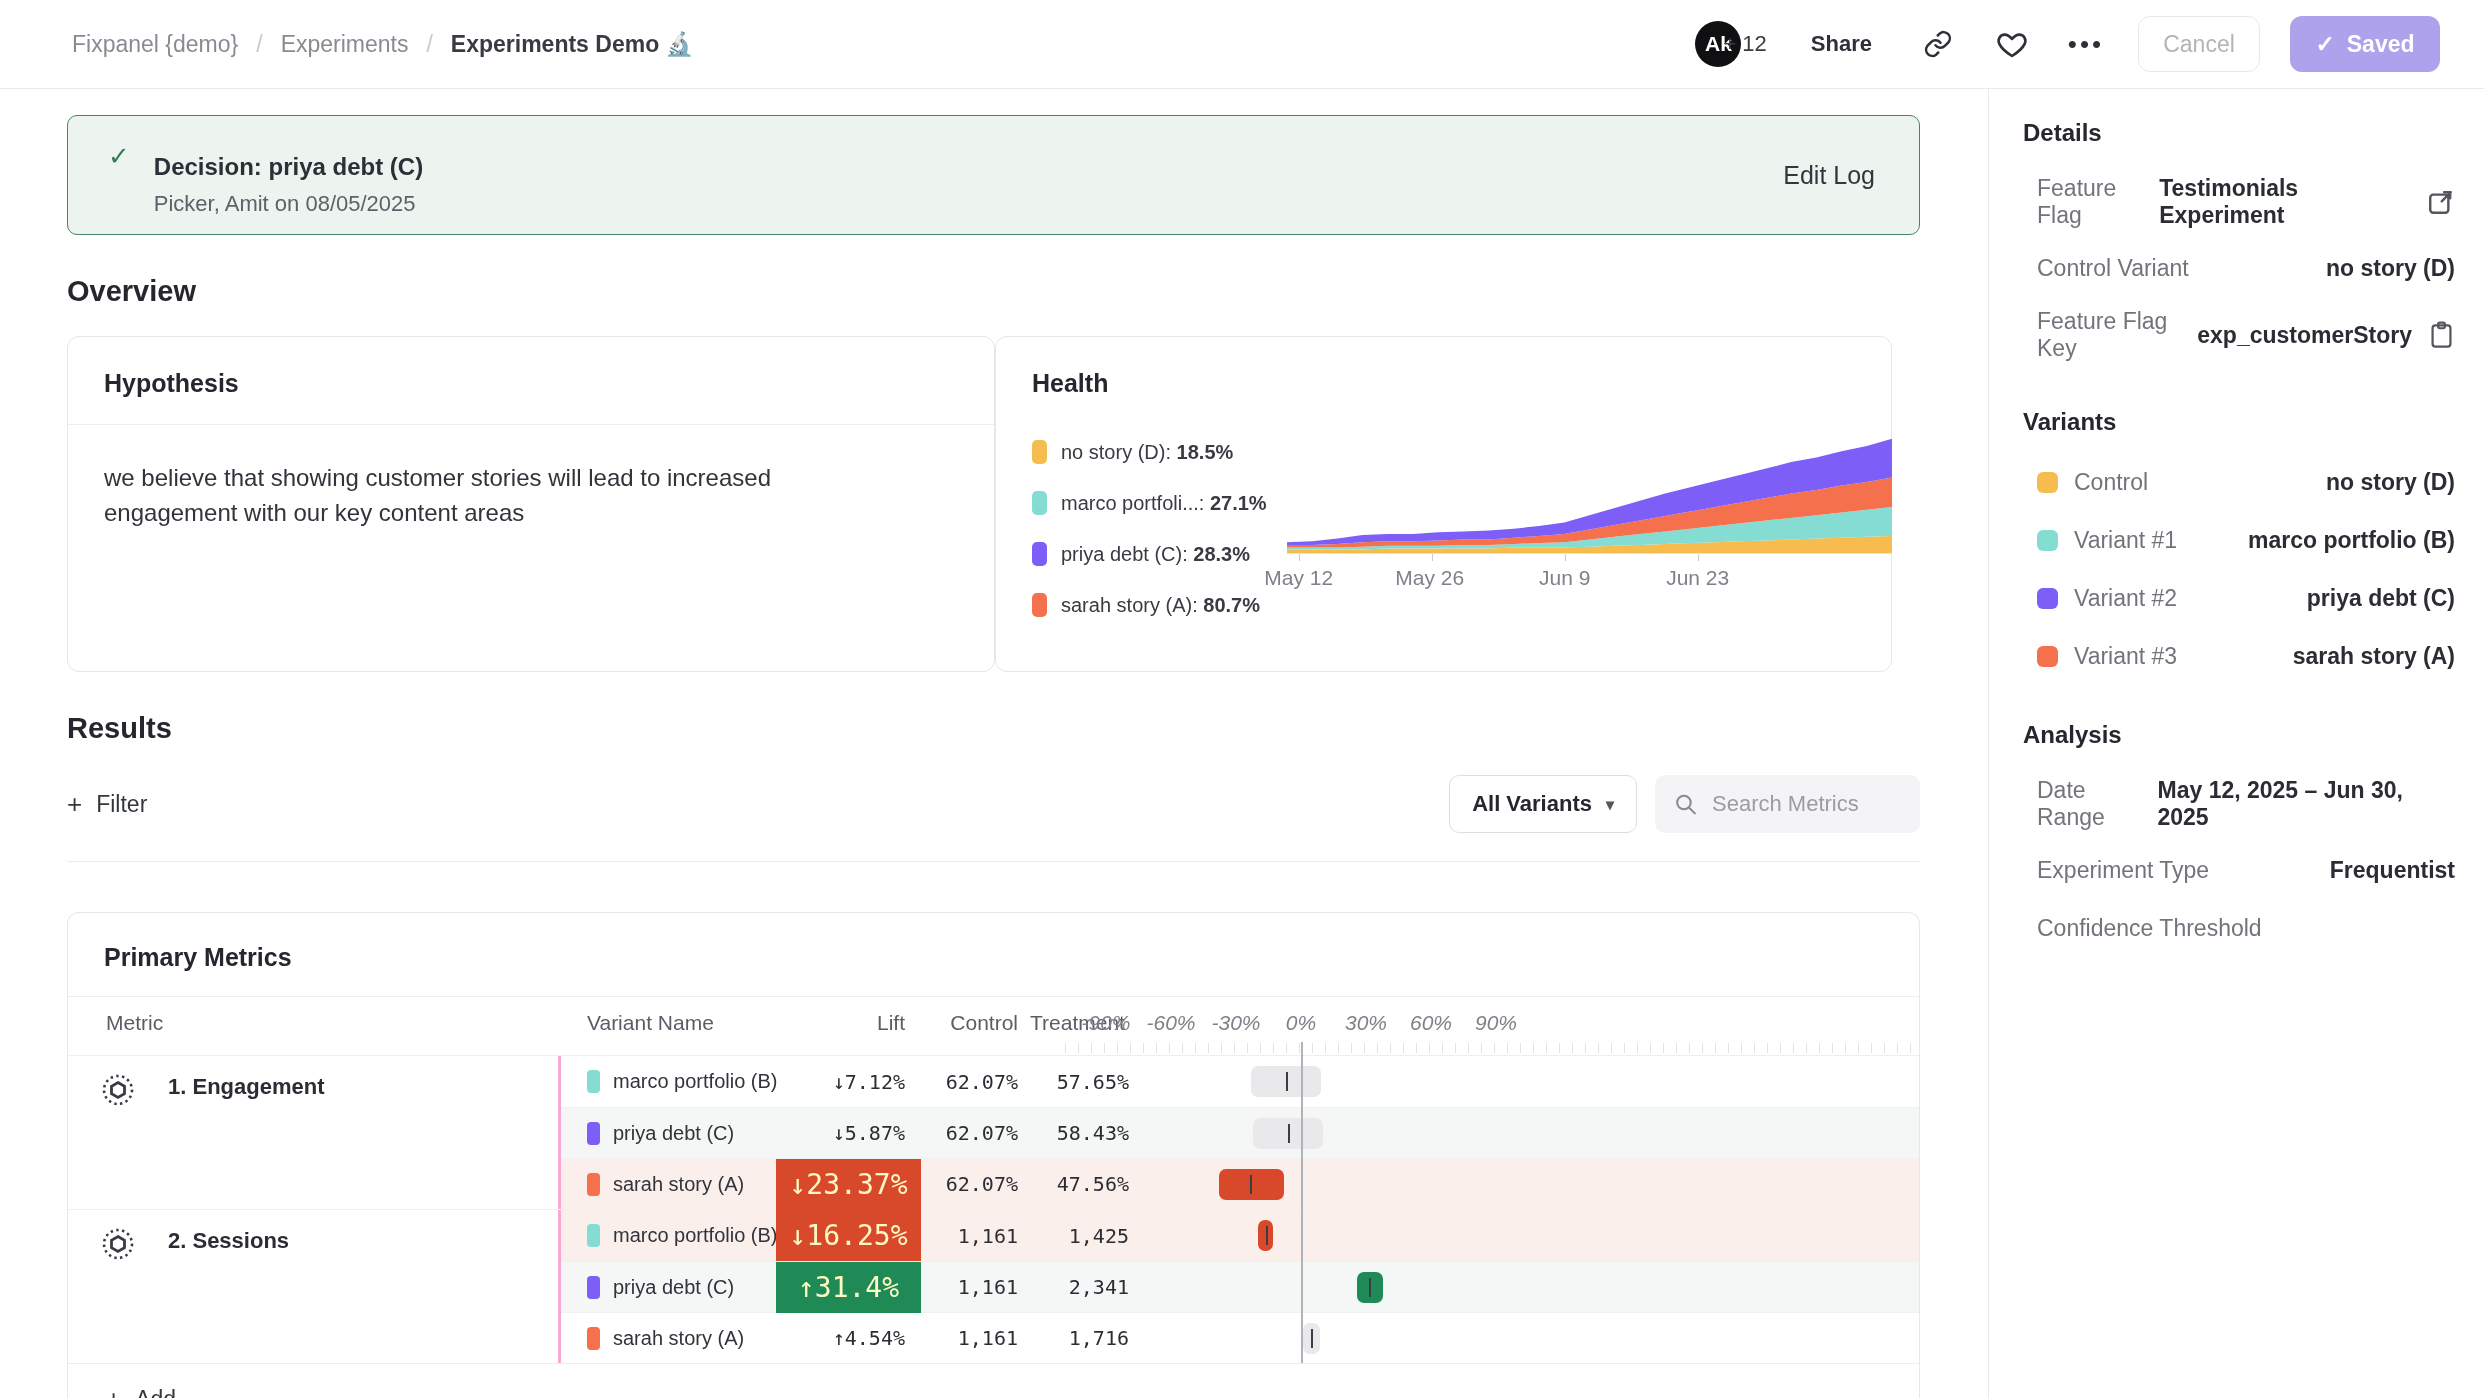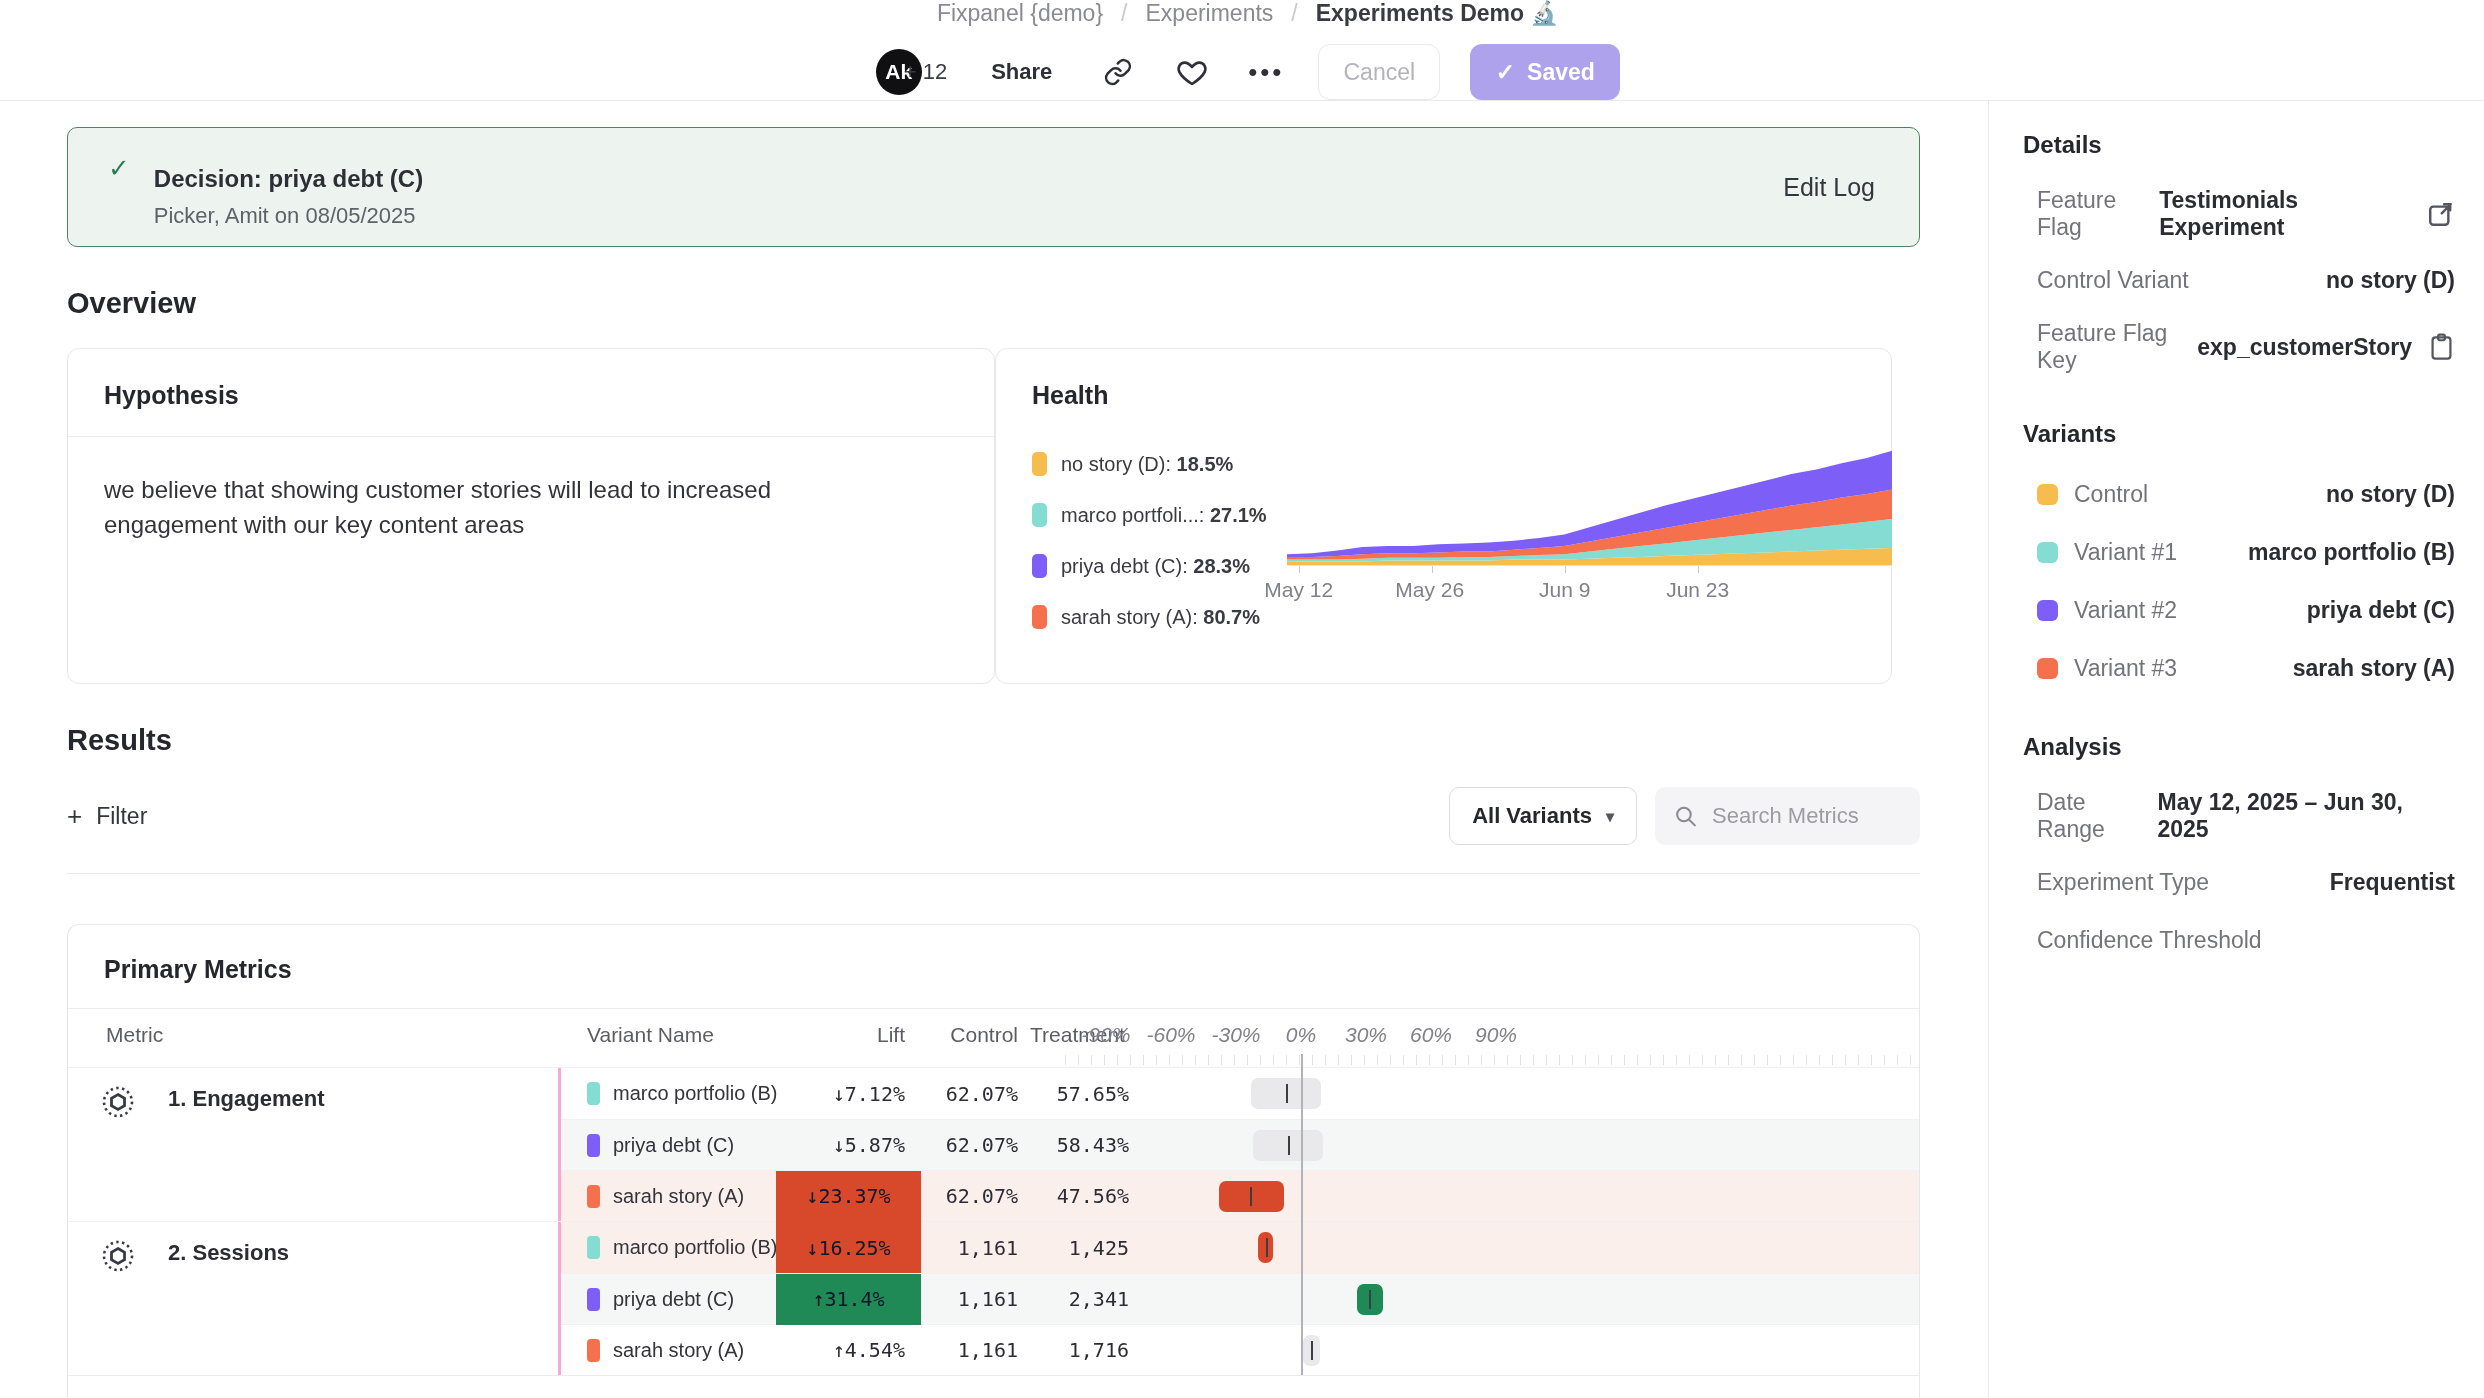--- a/index.html
+++ b/index.html
@@ -1,22 +1,22 @@
 <!DOCTYPE html>
 <html><head>
 <meta charset="utf-8">
 <style>
   * { margin:0; padding:0; box-sizing:border-box; }
   html,body { width:2484px; height:1398px; overflow:hidden; background:#fff;
     font-family:"Liberation Sans", sans-serif; color:#2f2f37; }
   .mono { font-family:"DejaVu Sans Mono", monospace; }
 
   
-  .app-header { height:101px; border-bottom:1px solid #eaeaee; display:flex;
-    align-items:center; justify-content:space-between; padding:0 44px 0 56px;flex-direction:column; }
+  .app-header { height:89px; border-bottom:1px solid #eaeaee; display:flex;
+    align-items:center; justify-content:space-between; padding:0 44px 0 72px; }
   .breadcrumb { display:flex; align-items:center; gap:18px; font-size:23px; }
   .crumb { color:#8a8a93; cursor:pointer; }
   .crumb-sep { color:#c9c9cf; }
   .crumb.current { color:#3a3a43; font-weight:bold; }
   .header-actions { display:flex; align-items:center; gap:30px; }
   .avatar { width:46px; height:46px; border-radius:50%; background:#101013; color:#fff;
     display:flex; align-items:center; justify-content:center; font-weight:bold; font-size:21px; }
   .avatar-overflow { font-size:22px; color:#3a3a43; margin-left:-18px; }
   .share-btn { font-size:22px; font-weight:bold; color:#2f2f37; padding:10px 14px; cursor:pointer; }
   .icon-btn { width:44px; height:44px; display:flex; align-items:center; justify-content:center;
@@ -104,21 +104,21 @@
   .pm-row { display:flex; height:51px; align-items:center; }
   .pm-row + .pm-row { border-top:1px solid #f1f1f4; }
   .pm-row.bg-pink { background:#fbefec; }
   .pm-row.bg-stripe { background:#f5f7f6; }
   .cell-variant { width:215px; flex:none; padding-left:26px; display:flex; align-items:center; gap:13px;
     font-size:20px; color:#33333b; white-space:nowrap; overflow:visible; }
   .variant-chip { width:13px; height:23px; border-radius:4px; flex:none; }
   .cell-lift { width:145px; flex:none; height:51px; display:flex; align-items:center; justify-content:flex-end; }
   .lift-plain { font-size:20px; padding-right:16px; color:#2c2c34; }
   .lift-badge { width:100%; height:51px; display:flex; align-items:center; justify-content:center;
-    color:#0f172a; font-size:20px; }
+    color:#fef9c3; font-size:28px; }
   .lift-badge.red { background:#d8482a; }
   .lift-badge.green { background:#1f8a56; }
   .cell-control { width:105px; flex:none; text-align:right; padding-right:8px; font-size:20px; color:#2c2c34; }
   .cell-treatment { width:105px; flex:none; text-align:right; padding-right:2px; font-size:20px; color:#2c2c34; }
   .cell-chart { flex:1; position:relative; height:51px; }
   .ci-bar { position:absolute; top:10px; height:31px; border-radius:7px; }
   .ci-bar.gray { background:#e9e9eb; }
   .ci-bar.red { background:#d8482a; }
   .ci-bar.green { background:#1f8a56; }
   .ci-est { position:absolute; top:16px; width:2px; height:19px; background:#3c3c42; }

